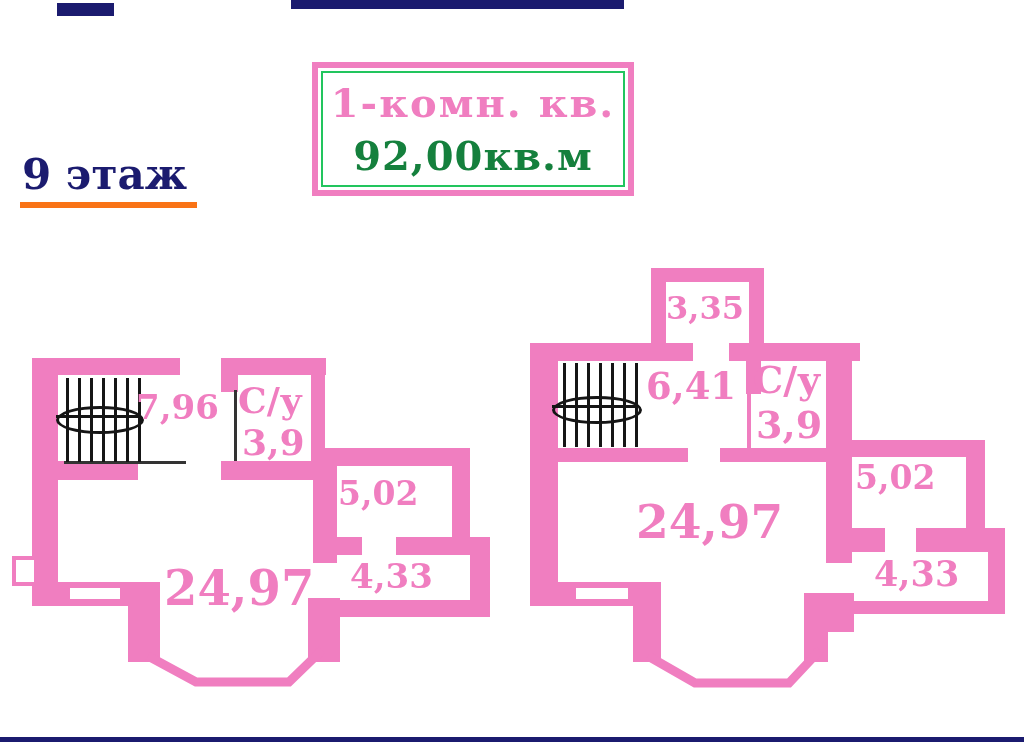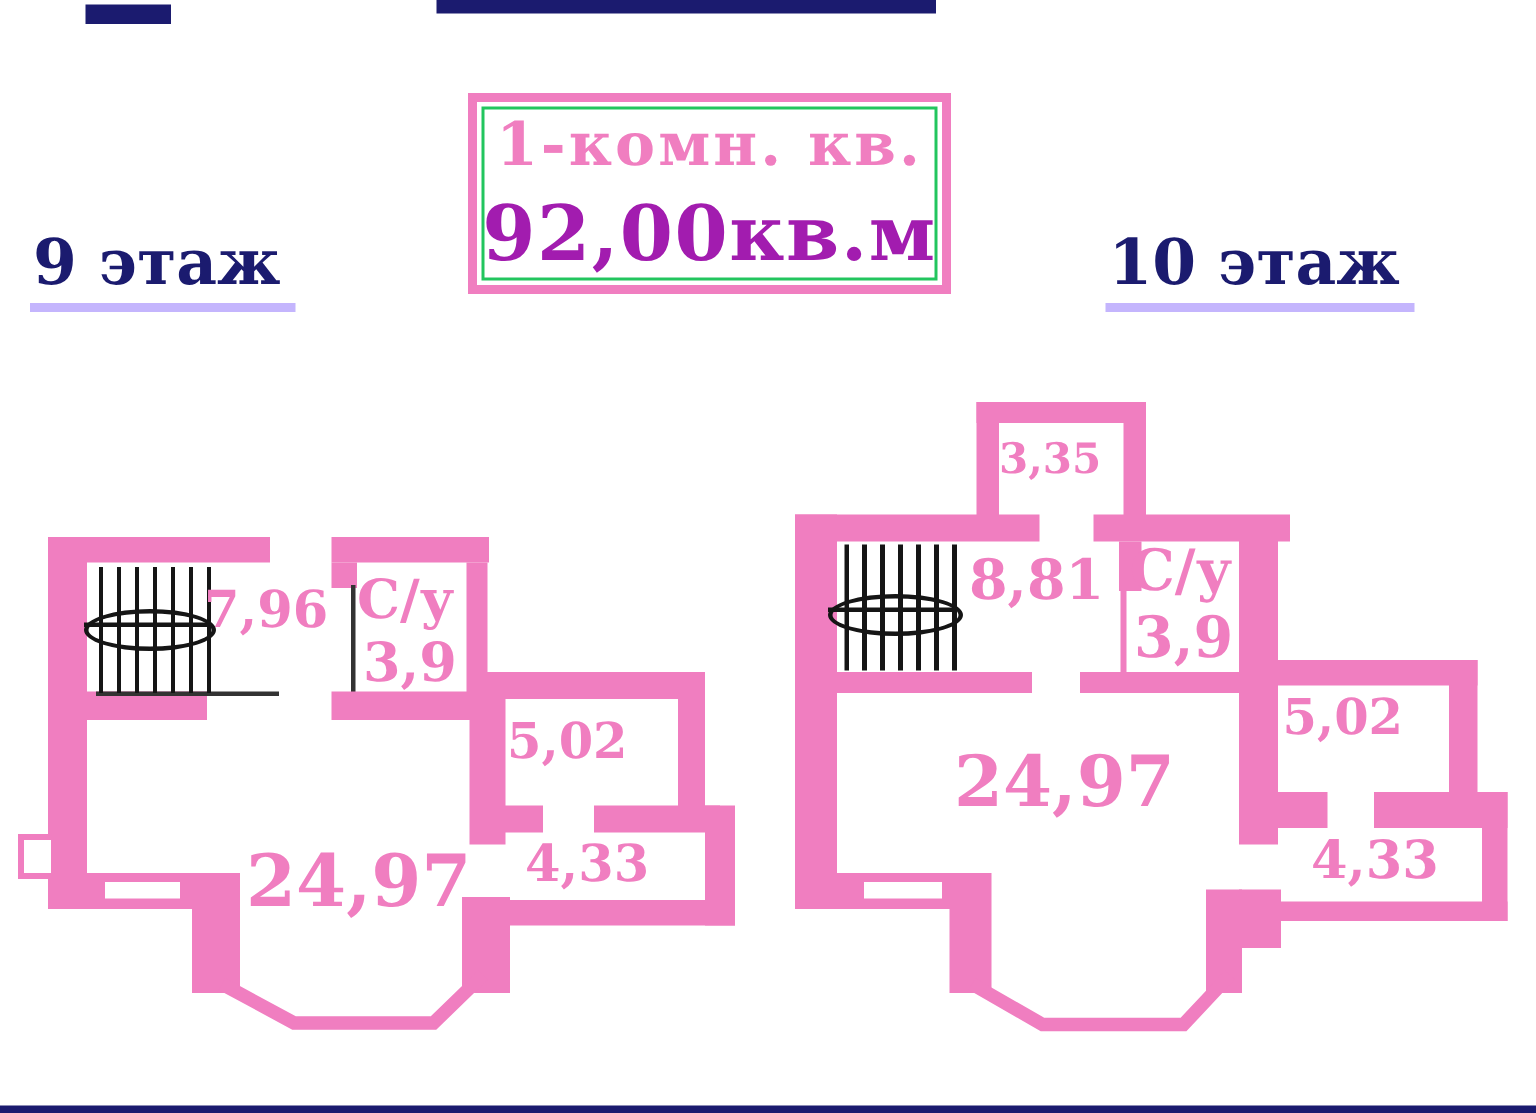--- a/index.html
+++ b/index.html
@@ -10,23 +10,23 @@
   .wd{position:absolute;background:#333;}
   .win{position:absolute;background:#ffffff;}
   .t{position:absolute;color:#f07ec0;font-weight:bold;white-space:nowrap;line-height:1;}
   .stairs{position:absolute;background:repeating-linear-gradient(to right,#151515 0 3px,transparent 3px 12px);}
   .spiral{position:absolute;border:3px solid #151515;border-radius:50%;background:transparent;}
   .bay{position:absolute;left:0;top:0;width:1024px;height:742px;pointer-events:none;}
   #title-box{position:absolute;left:312px;top:62px;width:322px;height:134px;border:6px solid #f07ec0;box-sizing:border-box;}
   #title-box .inner{position:absolute;inset:3px;border:2px solid #22c55e;display:flex;flex-direction:column;
         align-items:center;justify-content:center;gap:6px;}
   #title-box .l1{font-size:40px;color:#f07ec0;letter-spacing:2px;}
-  #title-box .l2{font-size:51px;color:#a21caf;letter-spacing:1px;}
+  #title-box .l2{font-size:40px;color:#15803d;letter-spacing:1px;}
   .floor-label{position:absolute;font-size:42px;color:#1b1b6f;}
-  .floor-label span{display:inline-block;border-bottom:6px solid #c4b5fd;padding:0 10px 3px 2px;}
+  .floor-label span{display:inline-block;border-bottom:6px solid #f97316;padding:0 10px 3px 2px;}
   .kitchen{position:absolute;left:108px;top:483px;width:168px;text-align:center;color:#f07ec0;
         font-size:32px;line-height:31px;font-weight:bold;}
 </style>
 </head>
 <body>
 
 <div id="page">
 
   <div class="bar" style="left:57px;top:3px;width:57px;height:13px;"></div>
   <div class="bar" style="left:291px;top:0;width:333px;height:9px;"></div>
@@ -34,23 +34,20 @@
 
   <div id="title-box">
     <div class="inner">
       <span class="l1">1-комн. кв.</span>
       <span class="l2">92,00кв.м</span>
     </div>
   </div>
 
   <div class="floor-label" style="left:20px;top:150px;">
     <span>9 этаж</span>
-  </div>
-  <div class="floor-label" style="left:737px;top:150px;">
-    <span>10 этаж</span>
   </div>
 
   <div>
     <div class="w" style="left:32px;top:358px;width:148px;height:17px;"></div>
     <div class="w" style="left:221px;top:358px;width:105px;height:17px;"></div>
     <div class="w" style="left:32px;top:358px;width:26px;height:248px;"></div>
     <div class="w" style="left:58px;top:461px;width:80px;height:19px;"></div>
     <div class="wd" style="left:64px;top:461px;width:122px;height:3px;"></div>
     <div class="w" style="left:221px;top:375px;width:17px;height:17px;"></div>
     <div class="wd" style="left:234px;top:390px;width:3px;height:72px;"></div>
@@ -104,22 +101,22 @@
     <div class="w" style="left:826px;top:593px;width:28px;height:39px;"></div>
     <div class="w" style="left:530px;top:582px;width:105px;height:24px;"></div>
     <div class="win" style="left:576px;top:588px;width:52px;height:11px;"></div>
     <div class="w" style="left:633px;top:582px;width:28px;height:80px;"></div>
     <div class="w" style="left:804px;top:593px;width:24px;height:69px;"></div>
 
     <div class="stairs" style="left:563px;top:363px;width:75px;height:84px;"></div>
     <div class="spiral" style="left:552px;top:396px;width:84px;height:22px;"></div>
     <div class="wd" style="left:552px;top:405px;width:84px;height:3px;background:#151515;"></div>
 
-    <div class="t" style="left:666px;top:292px;font-size:28px;">3,35</div>
-    <div class="t" style="left:646px;top:368px;font-size:37px;">8,81</div>
+    <div class="t" style="left:666px;top:292px;font-size:32px;">3,35</div>
+    <div class="t" style="left:646px;top:368px;font-size:37px;">6,41</div>
     <div class="t" style="left:753px;top:361px;font-size:38px;">С/у</div>
     <div class="t" style="left:756px;top:406px;font-size:38px;">3,9</div>
     <div class="t" style="left:636px;top:498px;font-size:47px;">24,97</div>
     <div class="t" style="left:855px;top:461px;font-size:33px;">5,02</div>
     <div class="t" style="left:874px;top:556px;font-size:35px;">4,33</div>
   </div>
 
   <svg class="bay" viewBox="0 0 1024 742">
     <polyline points="148,656 196,682 289,682 322,650" fill="none" stroke="#f07ec0" stroke-width="9"></polyline>
     <polyline points="648,656 695,683 789,683 820,650" fill="none" stroke="#f07ec0" stroke-width="9"></polyline>

